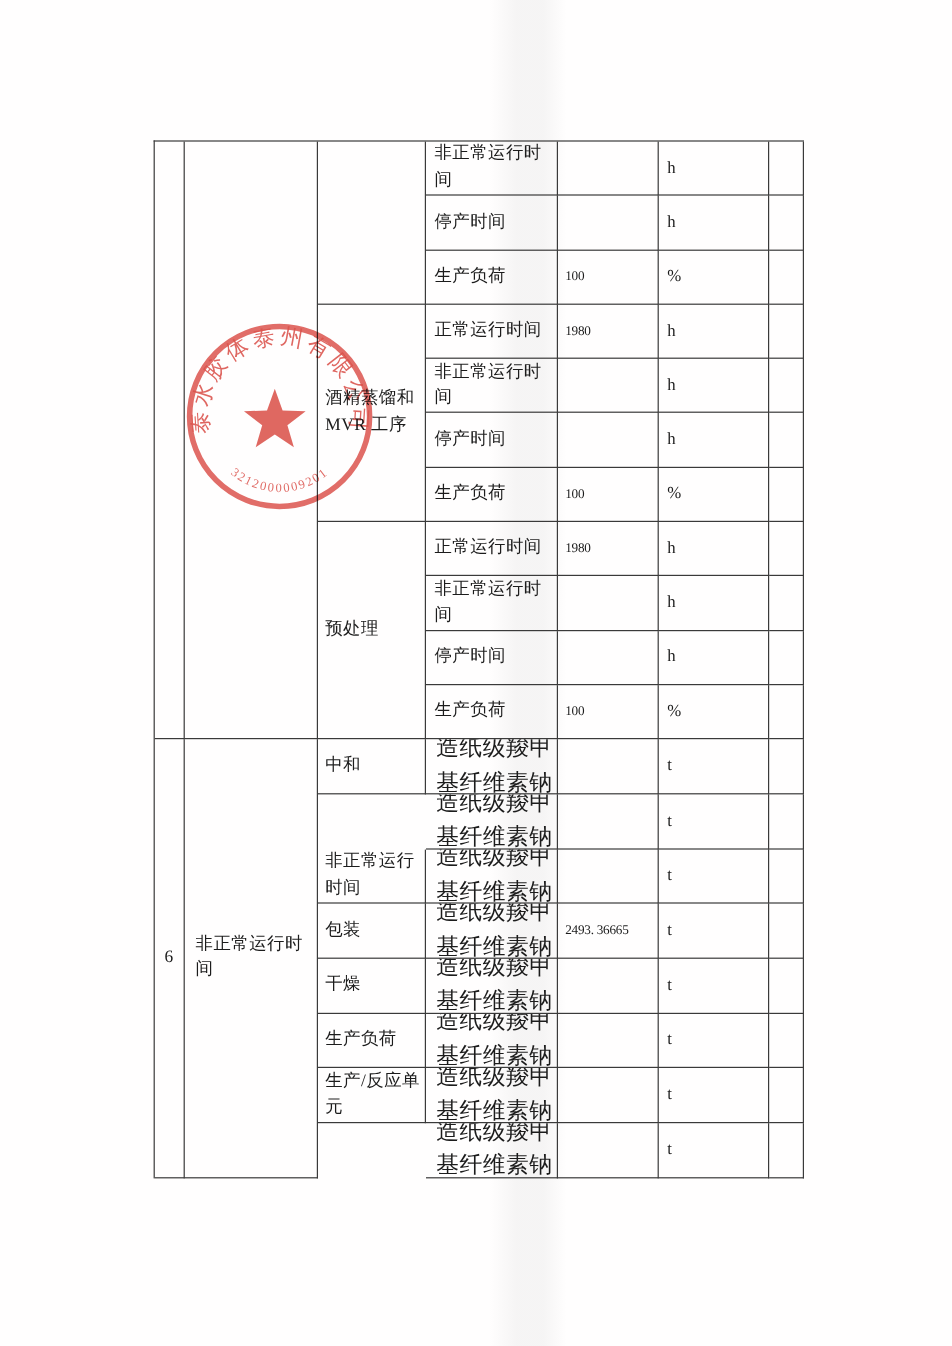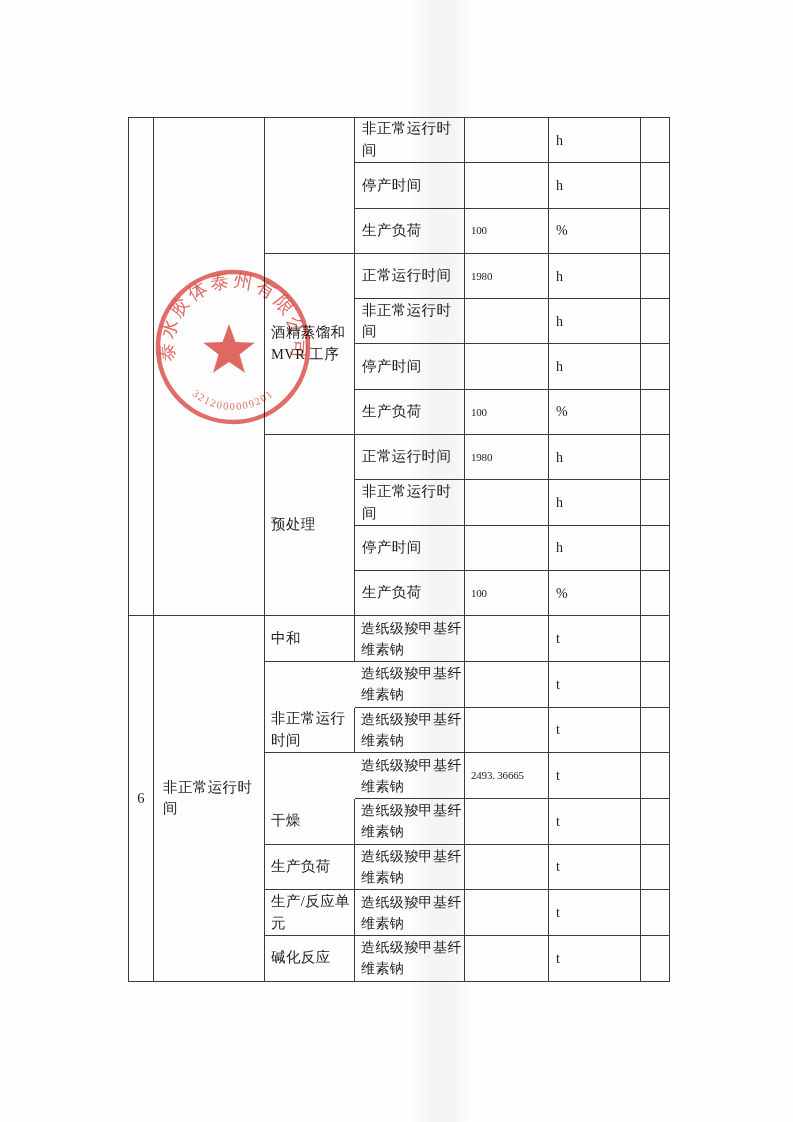--- a/index.html
+++ b/index.html
@@ -36,21 +36,21 @@
   .c{
     display:flex;align-items:center;
     border-right:1.45px solid var(--line);
     border-bottom:1.45px solid var(--line);
     font-size:14.5px;line-height:1.5;letter-spacing:0.4px;
     overflow:hidden;
   }
   .lbl{padding:2px 3px 2px 7px;}
   .proc{padding:2px 3px 2px 6px;}
   .cat{padding:2px 3px 2px 9px;}
-  .prod{padding:2px 1px 2px 6px;font-size:14px;}
+  .prod{padding:2px 1px 2px 6px;font-size:19px;text-align:center;}
   .idx{justify-content:center;font-size:14.5px;}
   .val{padding-left:6px;font-size:11px;letter-spacing:-0.2px;white-space:nowrap;}
   .unit{padding-left:7px;font-size:14px;}
   .seal{
     position:absolute;left:140px;top:253px;width:186px;height:188px;
     mix-blend-mode:multiply;opacity:0.93;
     pointer-events:none;
   }
   .seal text{font-family:"Liberation Serif","DejaVu Serif",serif;fill:var(--red);}
 </style>
@@ -124,24 +124,24 @@
     <div class="c" style="grid-area:16/7"></div>
     <div class="c" style="grid-area:17/7"></div>
     <div class="c" style="grid-area:18/7"></div>
     <div class="c" style="grid-area:19/7"></div>
 
     <div class="c idx" style="grid-area:12/1/20/2">6</div>
     <div class="c cat" style="grid-area:12/2/20/3">非正常运行时间</div>
 
     <div class="c proc" style="grid-area:12/3">中和</div>
     <div class="c proc" style="grid-area:14/3">非正常运行时间</div>
+    <div class="c proc" style="grid-area:15/3">包装</div>
     <div class="c proc" style="grid-area:16/3">干燥</div>
     <div class="c proc" style="grid-area:17/3">生产负荷</div>
     <div class="c proc" style="grid-area:18/3">生产/反应单元</div>
-    <div class="c proc" style="grid-area:19/3">碱化反应</div>
 
     <div class="c prod" style="grid-area:12/4">造纸级羧甲基纤维素钠</div>
     <div class="c prod" style="grid-area:13/4">造纸级羧甲基纤维素钠</div>
     <div class="c prod" style="grid-area:14/4">造纸级羧甲基纤维素钠</div>
     <div class="c prod" style="grid-area:15/4">造纸级羧甲基纤维素钠</div>
     <div class="c prod" style="grid-area:16/4">造纸级羧甲基纤维素钠</div>
     <div class="c prod" style="grid-area:17/4">造纸级羧甲基纤维素钠</div>
     <div class="c prod" style="grid-area:18/4">造纸级羧甲基纤维素钠</div>
     <div class="c prod" style="grid-area:19/4">造纸级羧甲基纤维素钠</div>
 

